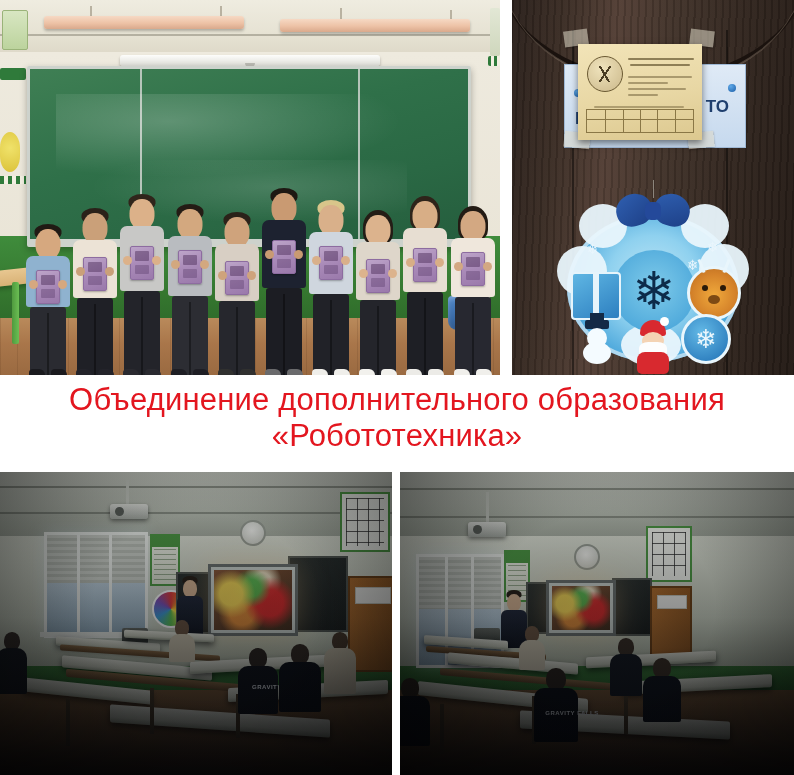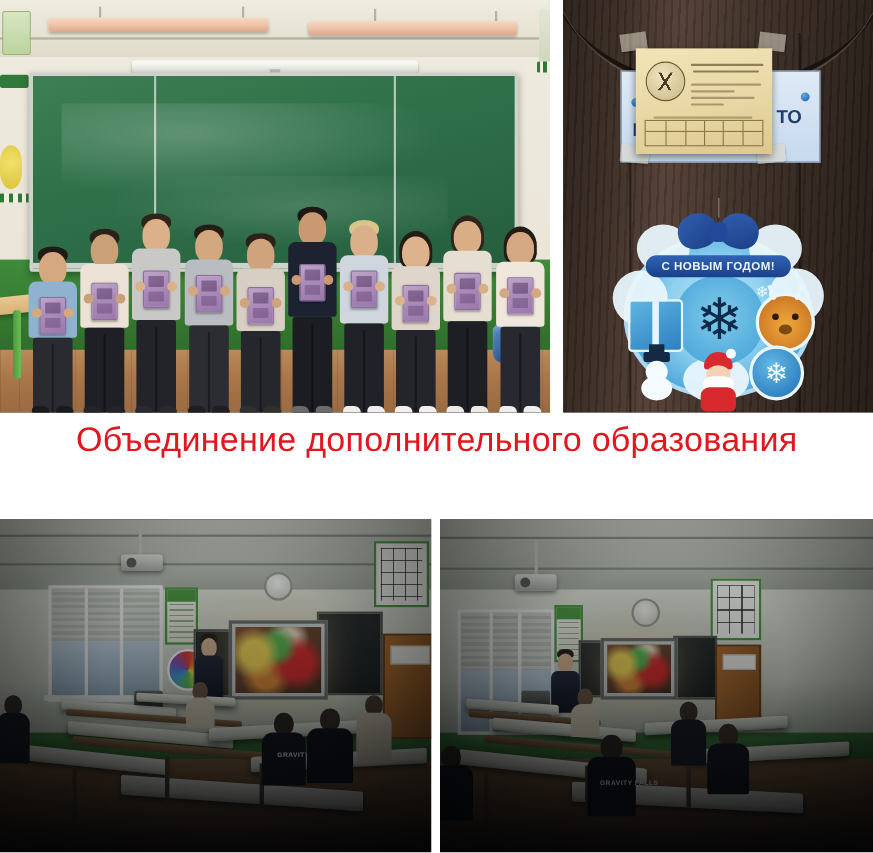--- a/index.html
+++ b/index.html
@@ -525,23 +525,20 @@
           <div class="wr-snow">❄</div>
         </div>
         <div class="wr-flake" style="left:30px;top:46px">❄</div>
         <div class="wr-flake" style="left:150px;top:44px">❄</div>
         <div class="wr-flake" style="left:130px;top:62px">❄</div>
         <div class="wr-bow">
           <div class="lobe l"></div>
           <div class="lobe r"></div>
           <div class="knot"></div>
         </div>
-        <div class="wr-banner">
-          <span>С НОВЫМ ГОДОМ!</span>
-        </div>
         <div class="wr-gift"></div>
         <div class="wr-deer">
           <div class="antler l"></div>
           <div class="antler r"></div>
           <div class="eye l"></div>
           <div class="eye r"></div>
           <div class="nose"></div>
         </div>
         <div class="wr-snowman">
           <div class="hat"></div>
@@ -554,20 +551,21 @@
           <div class="beard"></div>
           <div class="body"></div>
         </div>
         <div class="wr-ball"></div>
       </div>
     </div>
   </div>
 
   <div id="title-block">
     <div class="line">Объединение дополнительного образования</div>
+    <div class="line">«Робототехника»</div>
   </div>
 
   <div class="photo dk" id="photo-lesson-left">
     <div class="scene">
       <div class="ceiling"></div>
       <div class="ceilrail" style="left:0;top:14px;width:100%"></div>
       <div class="ceilrail" style="left:0;top:40px;width:100%"></div>
       <div class="wall"></div>
       <div class="greenbase"></div>
       <div class="floor"></div>

